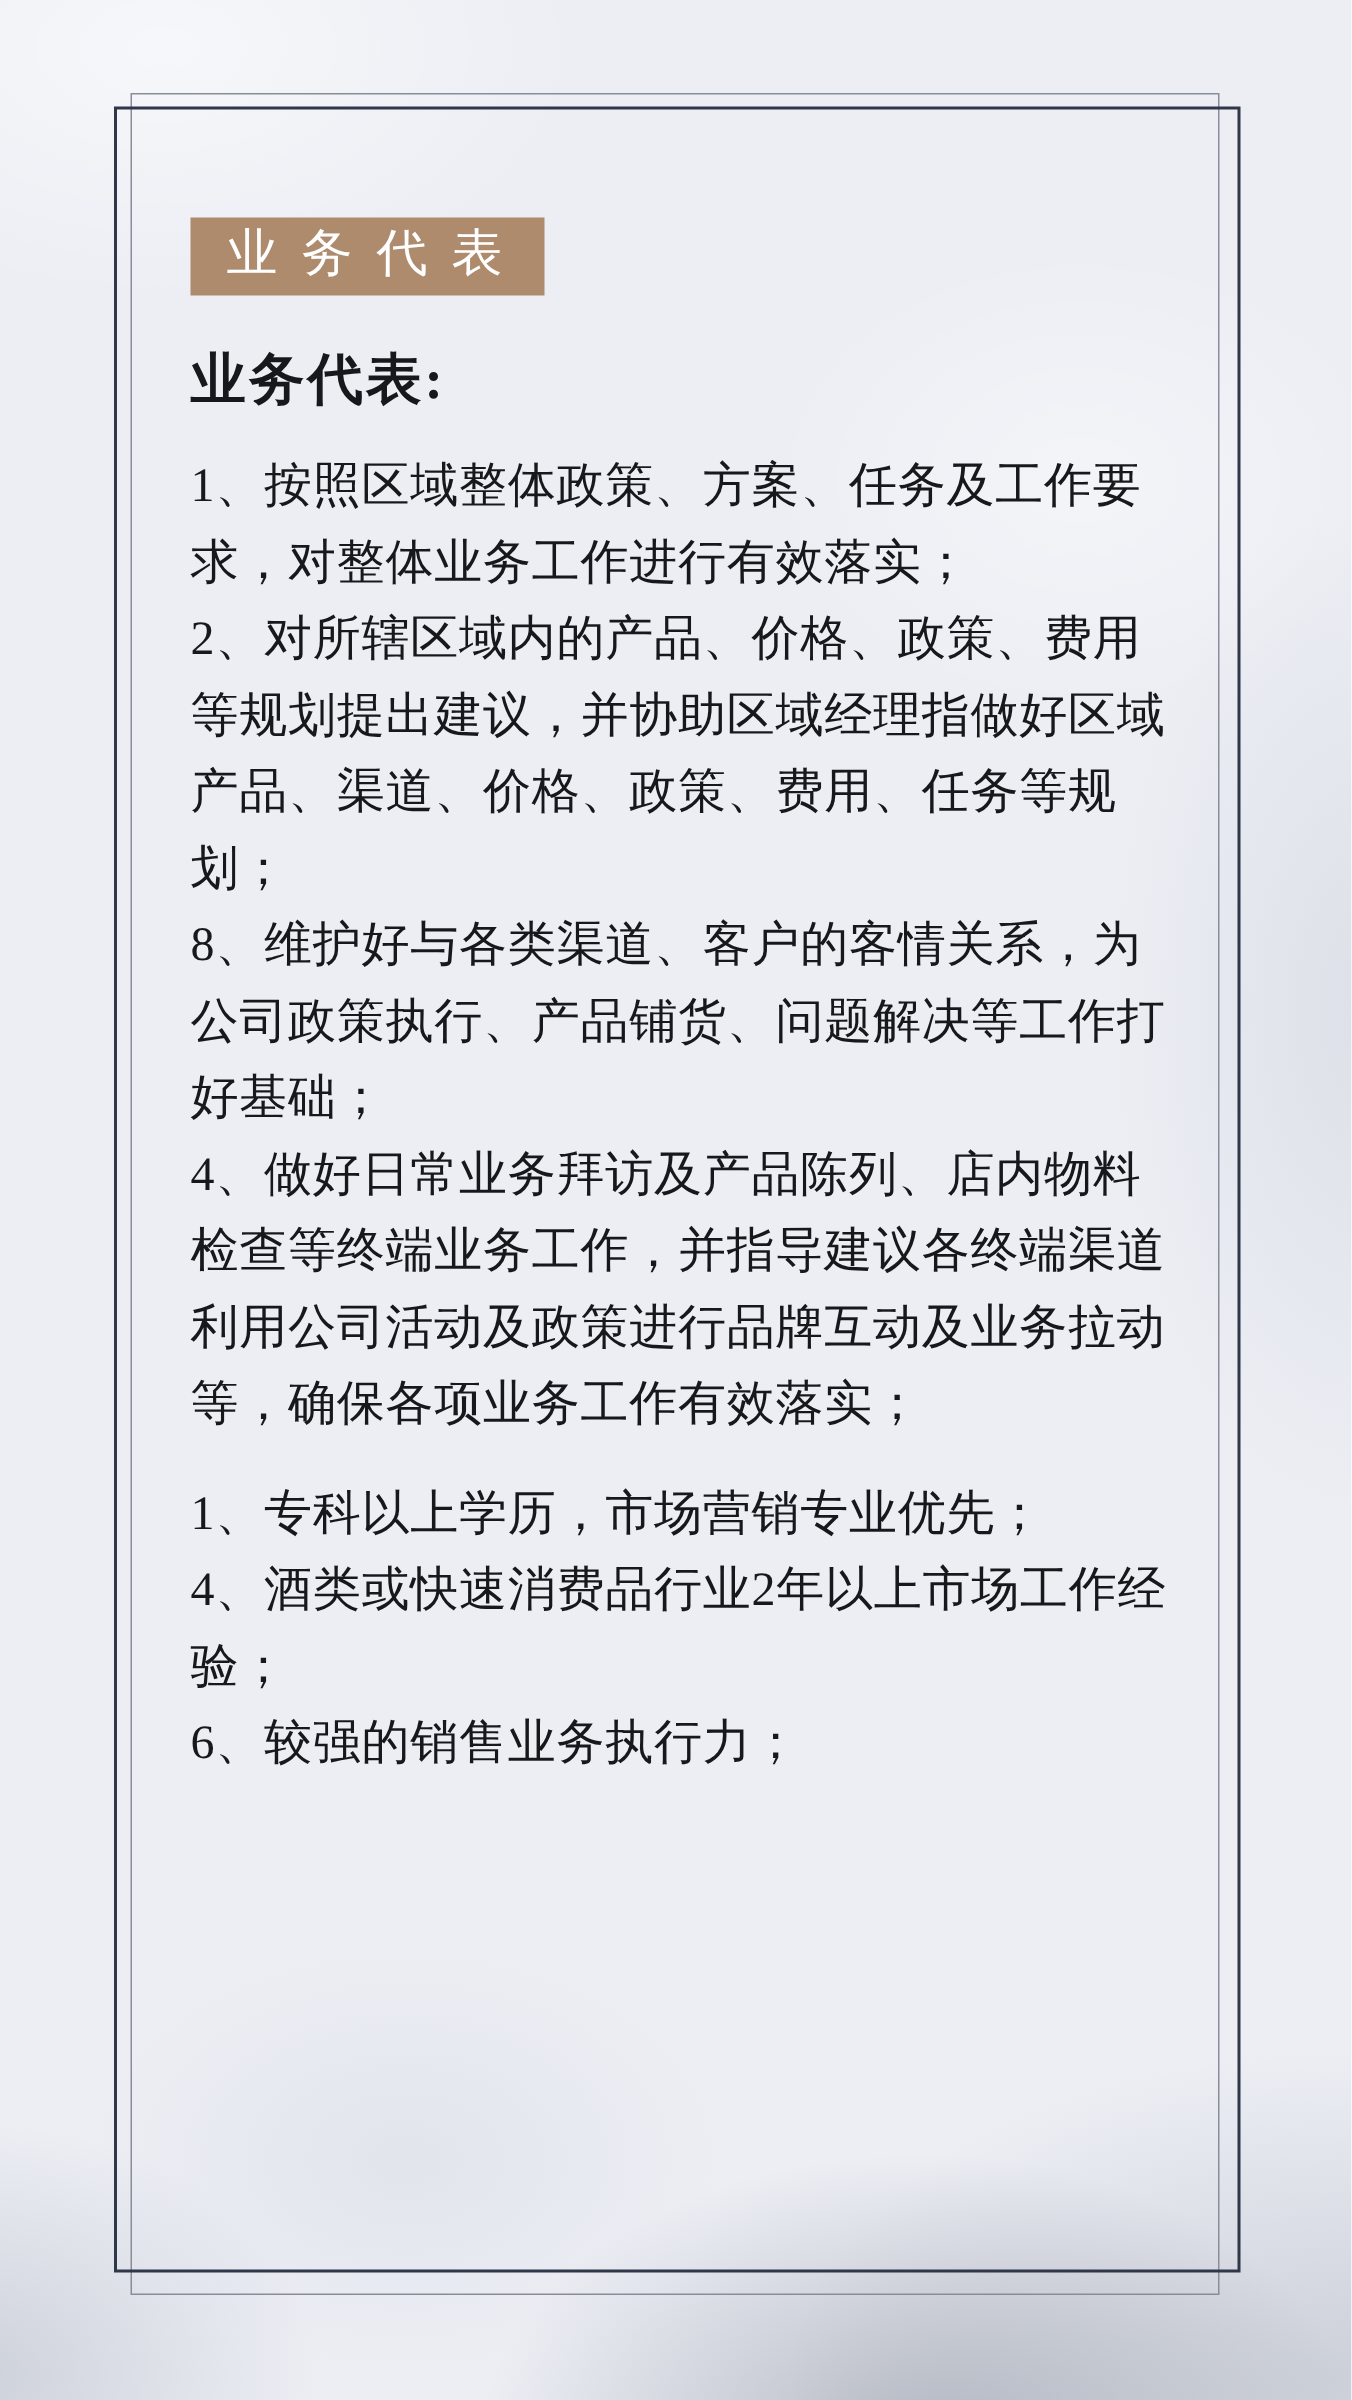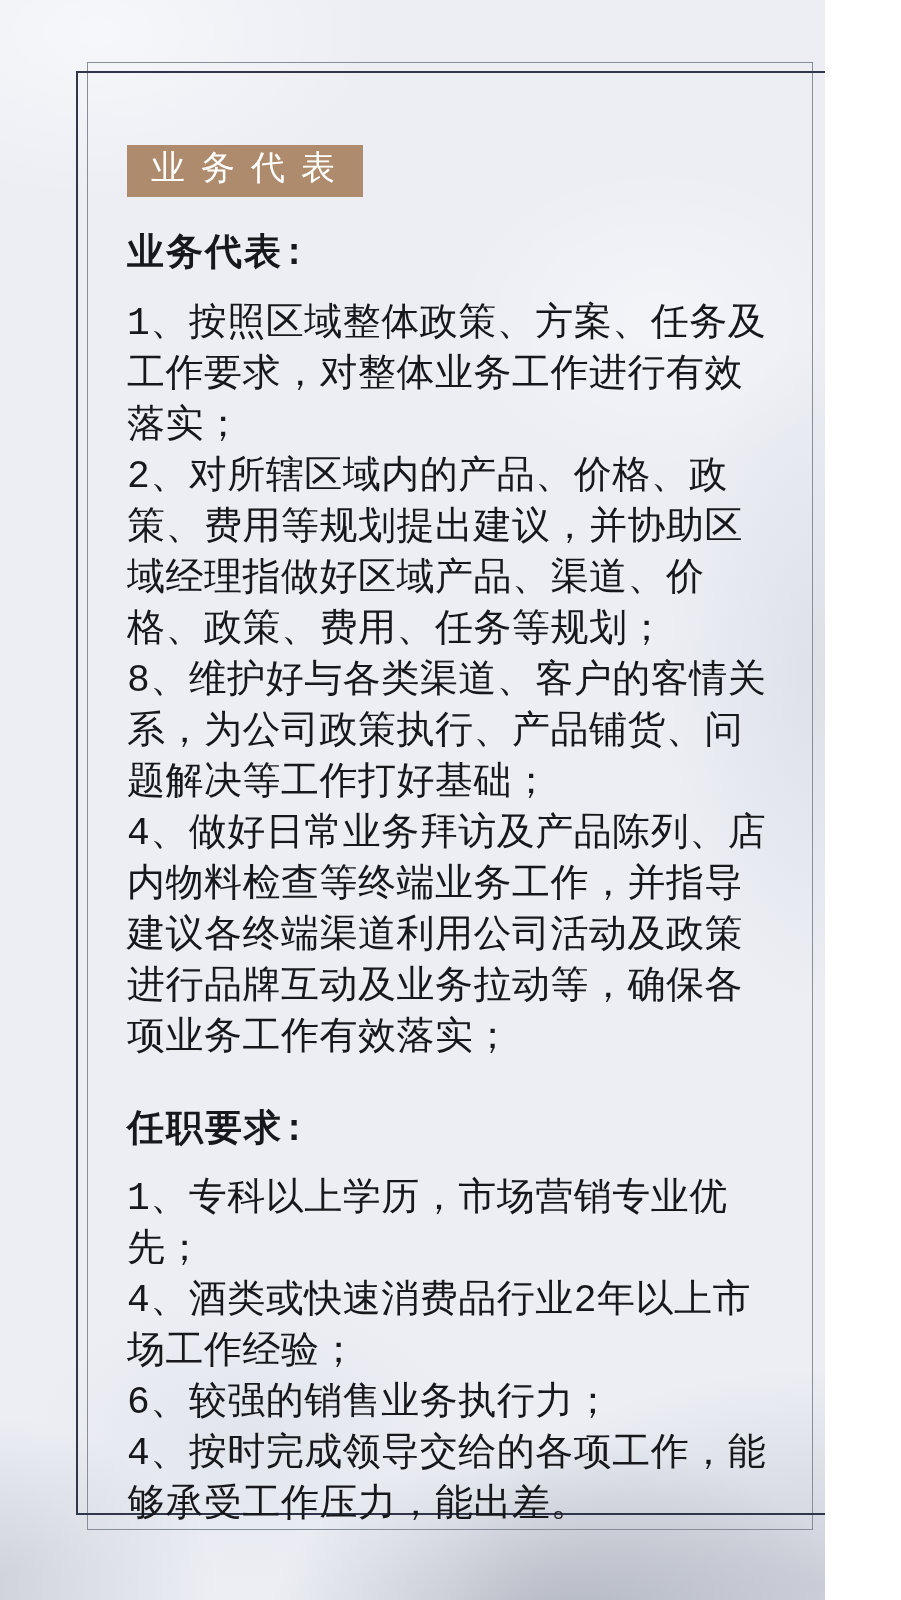--- a/index.html
+++ b/index.html
@@ -2,24 +2,24 @@
 <html><head>
 <meta charset="utf-8">
 <style>
   html, body {
     margin: 0;
     padding: 0;
     background: #ffffff;
   }
   .poster {
     position: relative;
-    width: 825px;
+    width: 901px;
     height: 1600px;
     overflow: hidden;
-    font-family: Liberation Mono, monospace;
+    font-family: Liberation Serif, serif;
     
     background:
       radial-gradient(420px 280px at 68% 102%, rgba(128,134,148,0.50), rgba(128,134,148,0) 70%),
       radial-gradient(520px 300px at 100% 99%, rgba(160,166,180,0.42), rgba(160,166,180,0) 72%),
       radial-gradient(330px 240px at -2% 99%, rgba(168,174,186,0.45), rgba(168,174,186,0) 70%),
       radial-gradient(240px 480px at 101% 42%, rgba(186,191,203,0.30), rgba(186,191,203,0) 70%),
       radial-gradient(300px 200px at 30% 90%, rgba(196,200,212,0.25), rgba(196,200,212,0) 70%),
       radial-gradient(400px 240px at 12% 2%, rgba(255,255,255,0.55), rgba(255,255,255,0) 70%),
       radial-gradient(300px 220px at 80% 20%, rgba(255,255,255,0.40), rgba(255,255,255,0) 70%),
       #ecEEf4;
@@ -65,21 +65,21 @@
     font-weight: 700;
     line-height: 1.15;
     margin: 36px 0 16px 0;
     letter-spacing: 2px;
   }
   .section-heading.second {
     margin-top: 46px;
   }
   .item {
     margin: 0;
-    font-size: 38px;
+    font-size: 32px;
     line-height: 51px;
     letter-spacing: 0.5px;
     text-align: left;
   }
   .items {
     margin-top: 22px;
   }
 </style>
 </head>
 <body>
@@ -95,23 +95,21 @@
 
     <div class="section-heading">业务代表:</div>
 
     <div class="items">
       <p class="item">1、按照区域整体政策、方案、任务及工作要求，对整体业务工作进行有效落实；</p>
       <p class="item">2、对所辖区域内的产品、价格、政策、费用等规划提出建议，并协助区域经理指做好区域产品、渠道、价格、政策、费用、任务等规划；</p>
       <p class="item">8、维护好与各类渠道、客户的客情关系，为公司政策执行、产品铺货、问题解决等工作打好基础；</p>
       <p class="item">4、做好日常业务拜访及产品陈列、店内物料检查等终端业务工作，并指导建议各终端渠道利用公司活动及政策进行品牌互动及业务拉动等，确保各项业务工作有效落实；</p>
     </div>
 
-    <div class="section-heading second">任职要求:</div>
 
     <div class="items">
       <p class="item">1、专科以上学历，市场营销专业优先；</p>
       <p class="item">4、酒类或快速消费品行业2年以上市场工作经验；</p>
       <p class="item">6、较强的销售业务执行力；</p>
-      <p class="item">4、按时完成领导交给的各项工作，能够承受工作压力，能出差。</p>
     </div>
 
   </div>
 </div>
 
 </body></html>

